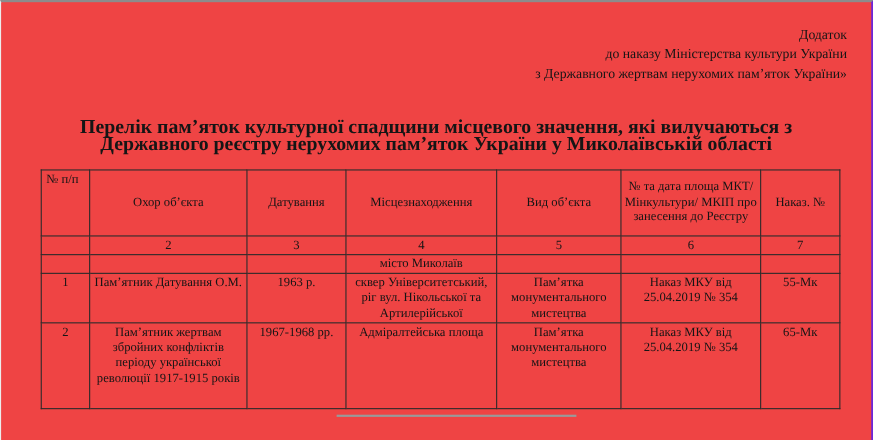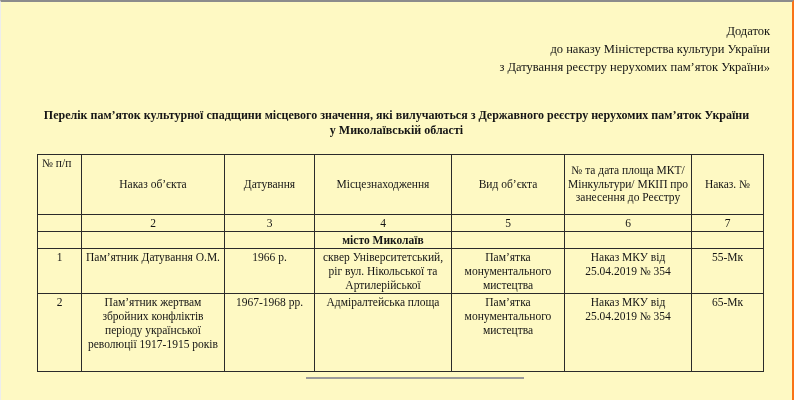--- a/index.html
+++ b/index.html
@@ -1,37 +1,37 @@
 <!DOCTYPE html>
 <html><head>
 <meta charset="utf-8">
 <style>
   html,body { margin:0; padding:0; background:#fff; }
   .page {
     position:relative;
     width:794px; height:400px;
-    background:#fef9c3;
+    background:#ef4444;
     box-sizing:border-box;
     border-top:2px solid #8c8c8c;
-    border-right:2px solid #f97316;
+    border-right:2px solid #6d28d9;
     border-left:1px solid #ededed;
     overflow:hidden;
     font-family:"Liberation Serif", serif;
     color:#151515;
   }
   .appendix {
     position:absolute; top:20px; right:22px;
     text-align:right;
     font-size:12.5px; line-height:18px;
   }
   .doc-title {
     position:absolute; top:106px; left:40px; right:40px;
     text-align:center;
     font-weight:bold;
-    font-size:12px; line-height:15px;
+    font-size:18px; line-height:15px;
   }
   table.monuments {
     position:absolute; top:152px; left:36px;
     width:726px;
     border-collapse:collapse;
     table-layout:fixed;
     font-size:11.5px;
     color:#151515;
     border-radius:26px;
   }
@@ -43,57 +43,57 @@
     overflow:hidden;
     word-wrap:break-word;
   }
   .c1{width:44px}.c2{width:143px}.c3{width:90px}.c4{width:137px}.c5{width:113px}.c6{width:127px}.c7{width:72px}
   tr.hdr { height:60px; }
   tr.hdr th { vertical-align:middle; line-height:13.5px; }
   tr.hdr th.th-first { vertical-align:top; text-align:left; padding-left:4px; line-height:15px; }
   tr.nums { height:17px; }
   tr.nums td { line-height:13px; vertical-align:middle; }
   tr.city { height:17px; }
-  tr.city td { line-height:13px; vertical-align:middle;font-weight:bold; }
+  tr.city td { line-height:13px; vertical-align:middle; }
   tr.data td { vertical-align:top; line-height:14px; }
   tr.data.r1 { height:45px; }
   tr.data.r2 { height:78px; }
   .footer-line {
     position:absolute; top:375px; left:305px;
     width:218px; height:2px;
     background:#9a9a9a;
   }
 </style>
 </head>
 <body>
 
 <div class="page">
 
   <div class="appendix">
     <div>Додаток</div>
     <div>до наказу Міністерства культури України</div>
-    <div>з Датування реєстру нерухомих пам’яток України»</div>
+    <div>з Державного жертвам нерухомих пам’яток України»</div>
   </div>
 
   <div class="doc-title">Перелік пам’яток культурної спадщини місцевого значення, які вилучаються з Державного реєстру нерухомих пам’яток України у Миколаївській області</div>
 
   <table class="monuments">
     <colgroup>
       <col class="c1">
         <col class="c2">
         <col class="c3">
         <col class="c4">
         <col class="c5">
         <col class="c6">
         <col class="c7">
     </colgroup>
     <tbody>
       <tr class="hdr">
         <th class="th-first">№ п/п</th>
-        <th>Наказ об’єкта</th>
+        <th>Охор об’єкта</th>
         <th>Датування</th>
         <th>Місцезнаходження</th>
         <th>Вид об’єкта</th>
         <th>№ та дата площа МКТ/Мінкультури/ МКІП про занесення до Реєстру</th>
         <th>Наказ. №</th>
       </tr>
       <tr class="nums">
         <td></td>
         <td>2</td>
         <td>3</td>
@@ -107,21 +107,21 @@
         <td></td>
         <td></td>
         <td>місто Миколаїв</td>
         <td></td>
         <td></td>
         <td></td>
       </tr>
       <tr class="data r1">
         <td>1</td>
         <td>Пам’ятник Датування О.М.</td>
-        <td>1966 р.</td>
+        <td>1963 р.</td>
         <td>сквер Університетський, ріг вул. Нікольської та Артилерійської</td>
         <td>Пам’ятка монументального мистецтва</td>
         <td>Наказ МКУ від 25.04.2019 № 354</td>
         <td>55-Мк</td>
       </tr>
       <tr class="data r2">
         <td>2</td>
         <td>Пам’ятник жертвам збройних конфліктів періоду української революції 1917-1915 років</td>
         <td>1967-1968 рр.</td>
         <td>Адміралтейська площа</td>

